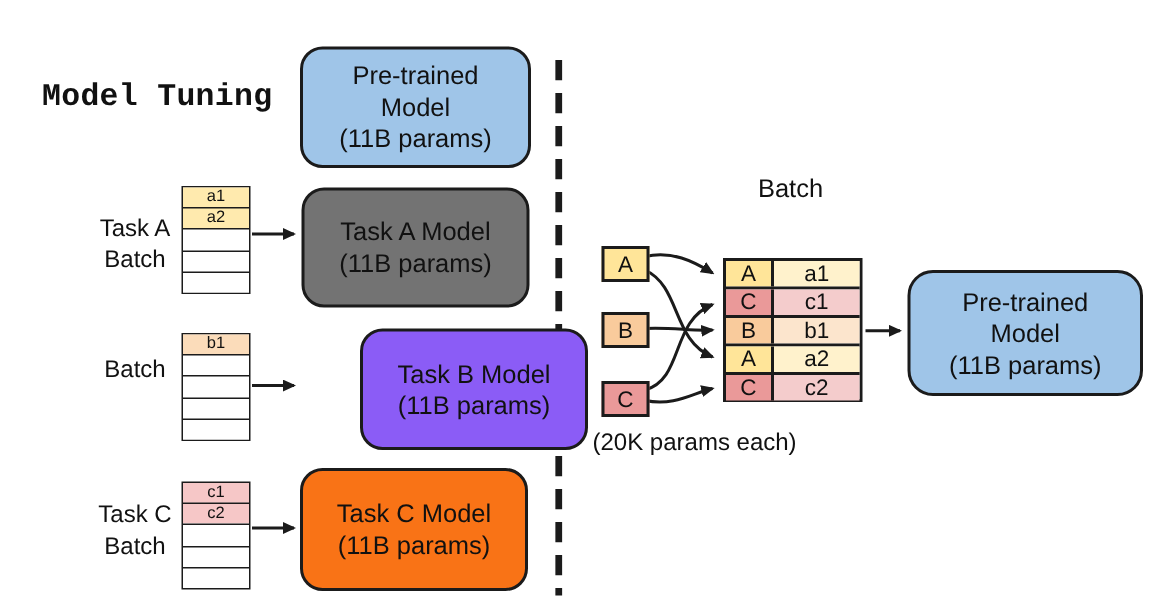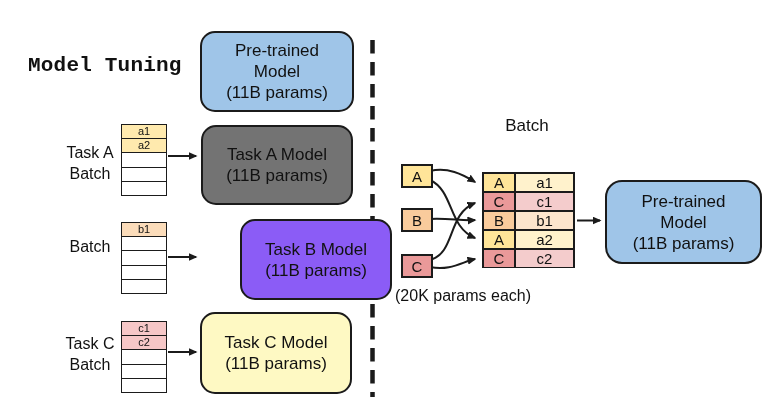--- a/index.html
+++ b/index.html
@@ -115,21 +115,21 @@
     <div>Task C</div>
     <div>Batch</div>
   </div>
   <div class="batch-table" style="left:121px;top:321px;">
     <div class="row" style="background-color: rgb(246, 199, 199);">c1</div>
     <div class="row" style="background-color: rgb(246, 199, 199);">c2</div>
     <div class="row"></div>
     <div class="row"></div>
     <div class="row"></div>
   </div>
-  <div class="model-box" style="left: 200px; top: 312px; width: 148px; height: 78px; background-color: #fef9c3;">
+  <div class="model-box" style="left: 200px; top: 312px; width: 148px; height: 78px; background-color: #f97316;">
     <div>Task C Model</div>
     <div>(11B params)</div>
   </div>
 
 
   <div class="abs caption" style="left:462px;top:115px;width:130px;">
     <div>Batch</div>
   </div>
 
   <div class="prompt-box" style="left: 401px; top: 164px; background-color: rgb(255, 229, 153);">A</div>

